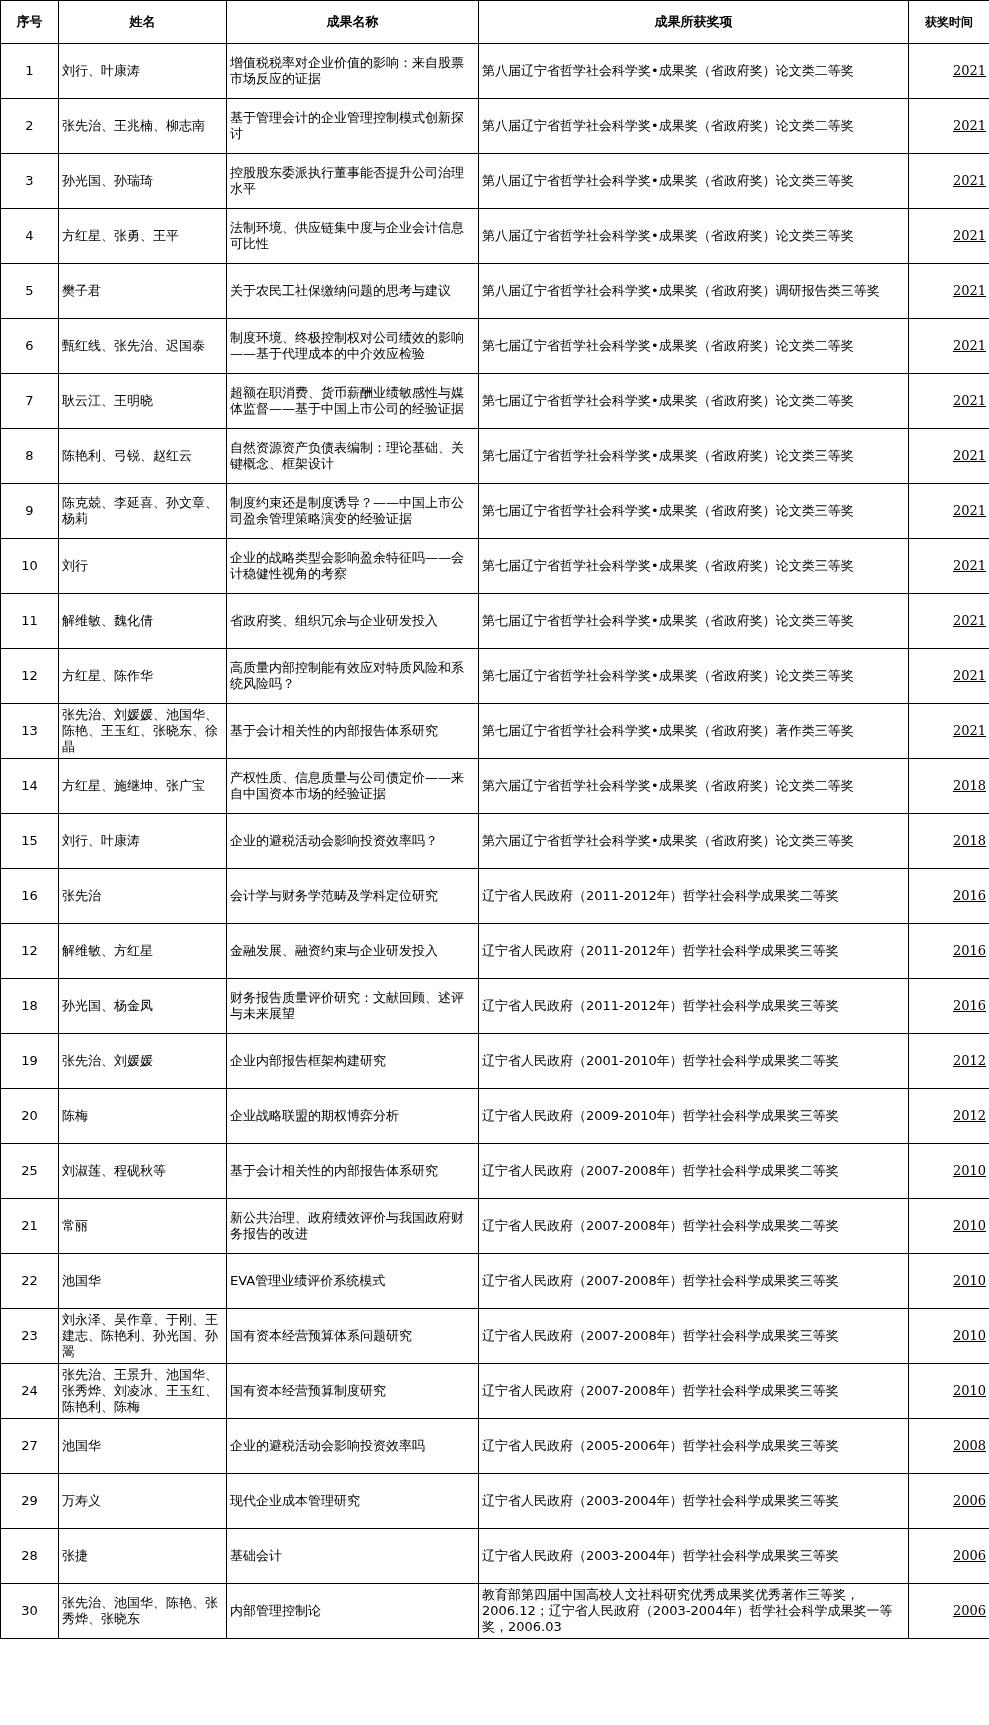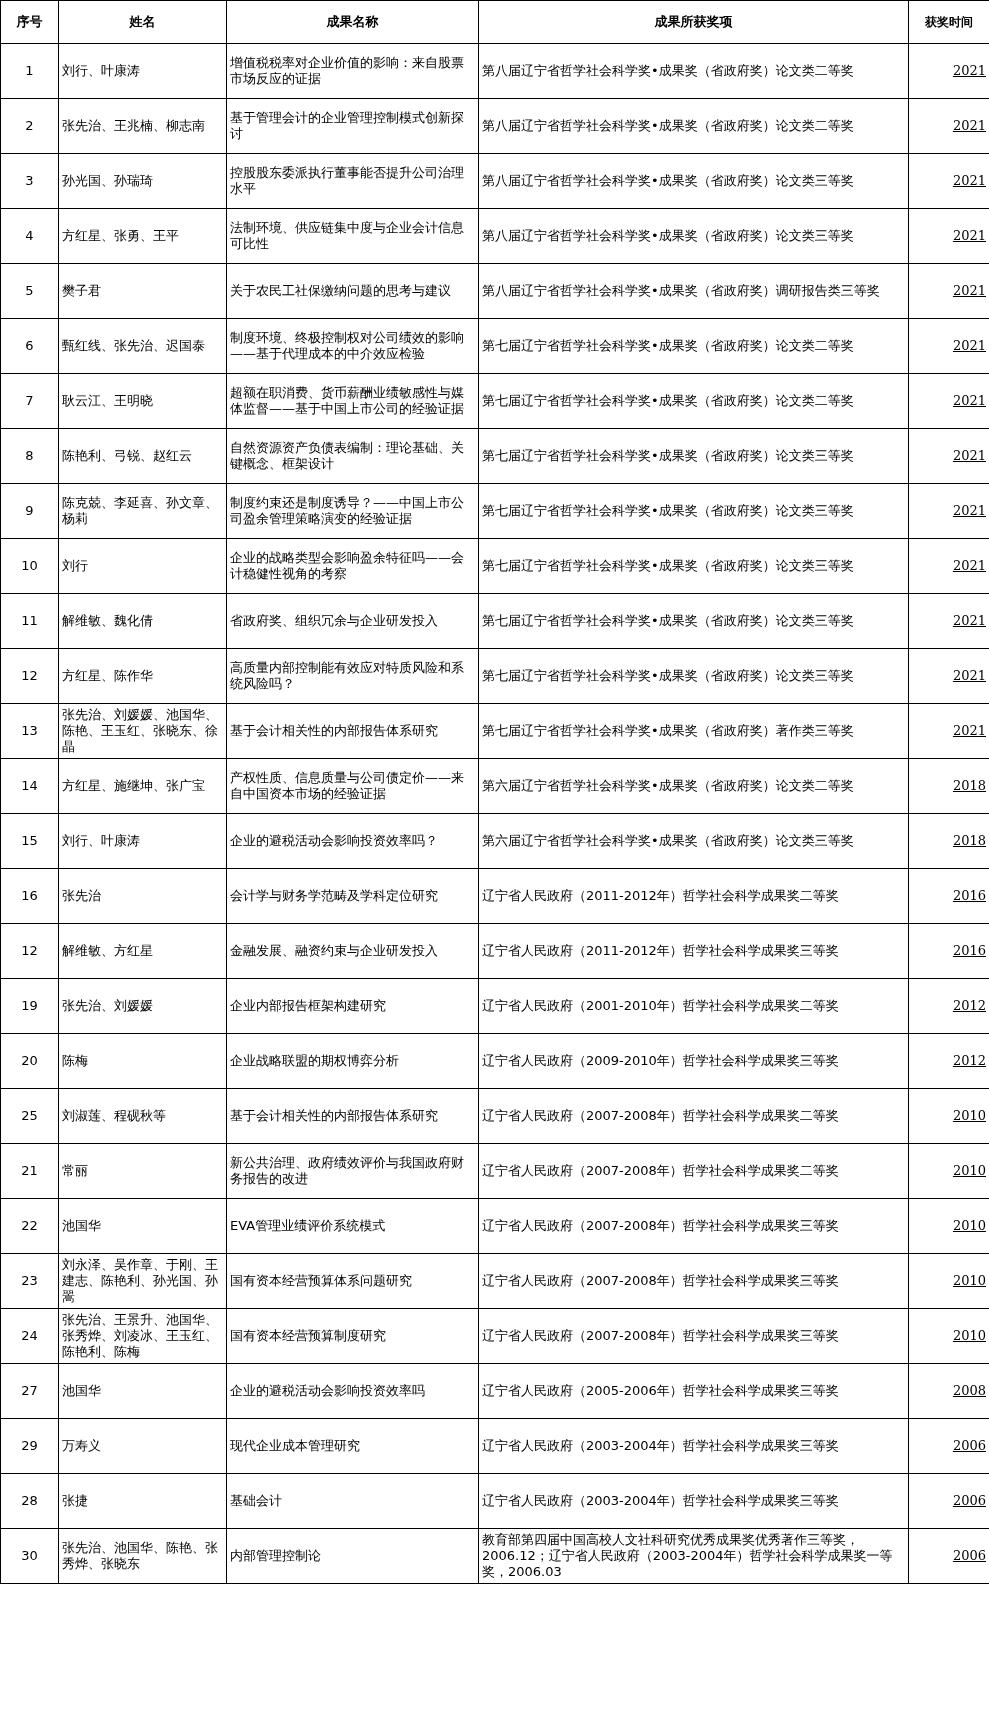--- a/index.html
+++ b/index.html
@@ -171,20 +171,27 @@
         <td class="col-year">2016</td>
       </tr>
       <tr>
         <td class="col-no">12</td>
         <td class="col-names">解维敏、方红星</td>
         <td class="col-title">金融发展、融资约束与企业研发投入</td>
         <td class="col-award">辽宁省人民政府（2011-2012年）哲学社会科学成果奖三等奖</td>
         <td class="col-year">2016</td>
       </tr>
       <tr>
+        <td class="col-no">18</td>
+        <td class="col-names">孙光国、杨金凤</td>
+        <td class="col-title">财务报告质量评价研究：文献回顾、述评与未来展望</td>
+        <td class="col-award">辽宁省人民政府（2011-2012年）哲学社会科学成果奖三等奖</td>
+        <td class="col-year">2016</td>
+      </tr>
+      <tr>
         <td class="col-no">19</td>
         <td class="col-names">张先治、刘媛媛</td>
         <td class="col-title">企业内部报告框架构建研究</td>
         <td class="col-award">辽宁省人民政府（2001-2010年）哲学社会科学成果奖二等奖</td>
         <td class="col-year">2012</td>
       </tr>
       <tr>
         <td class="col-no">20</td>
         <td class="col-names">陈梅</td>
         <td class="col-title">企业战略联盟的期权博弈分析</td>

